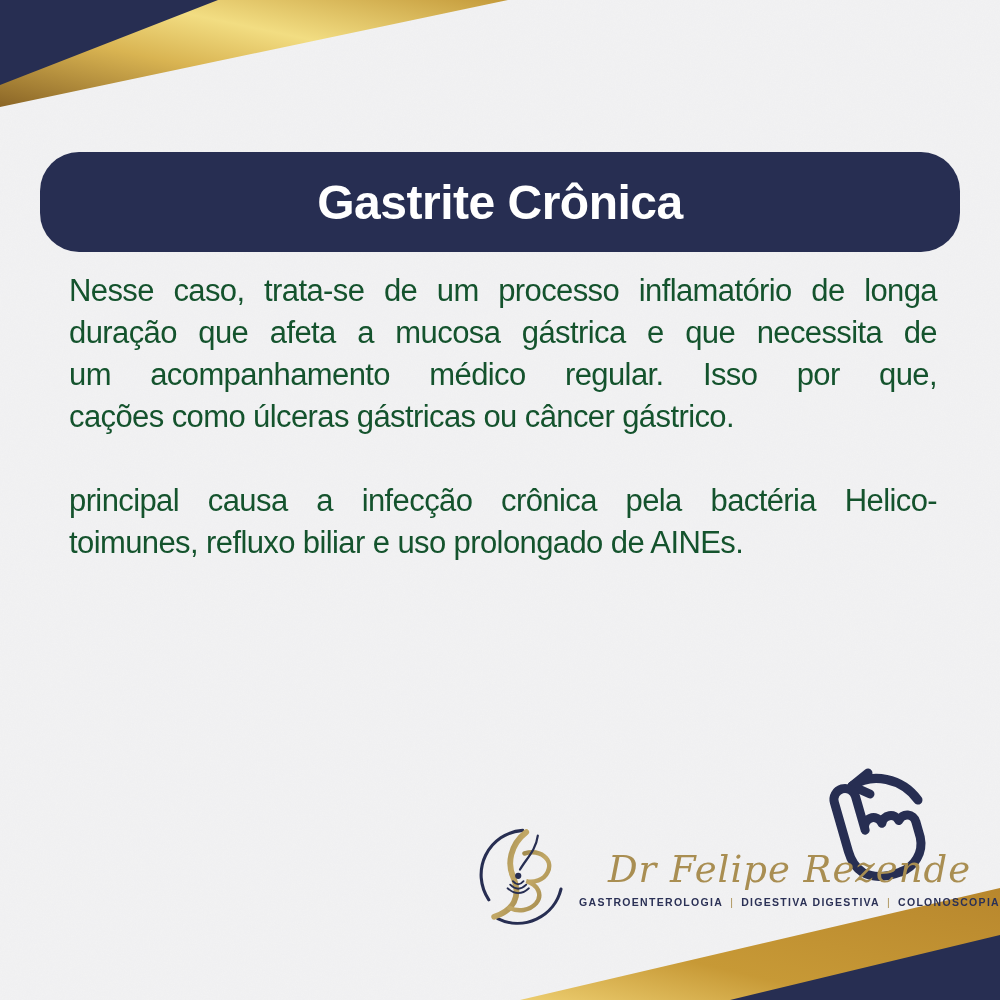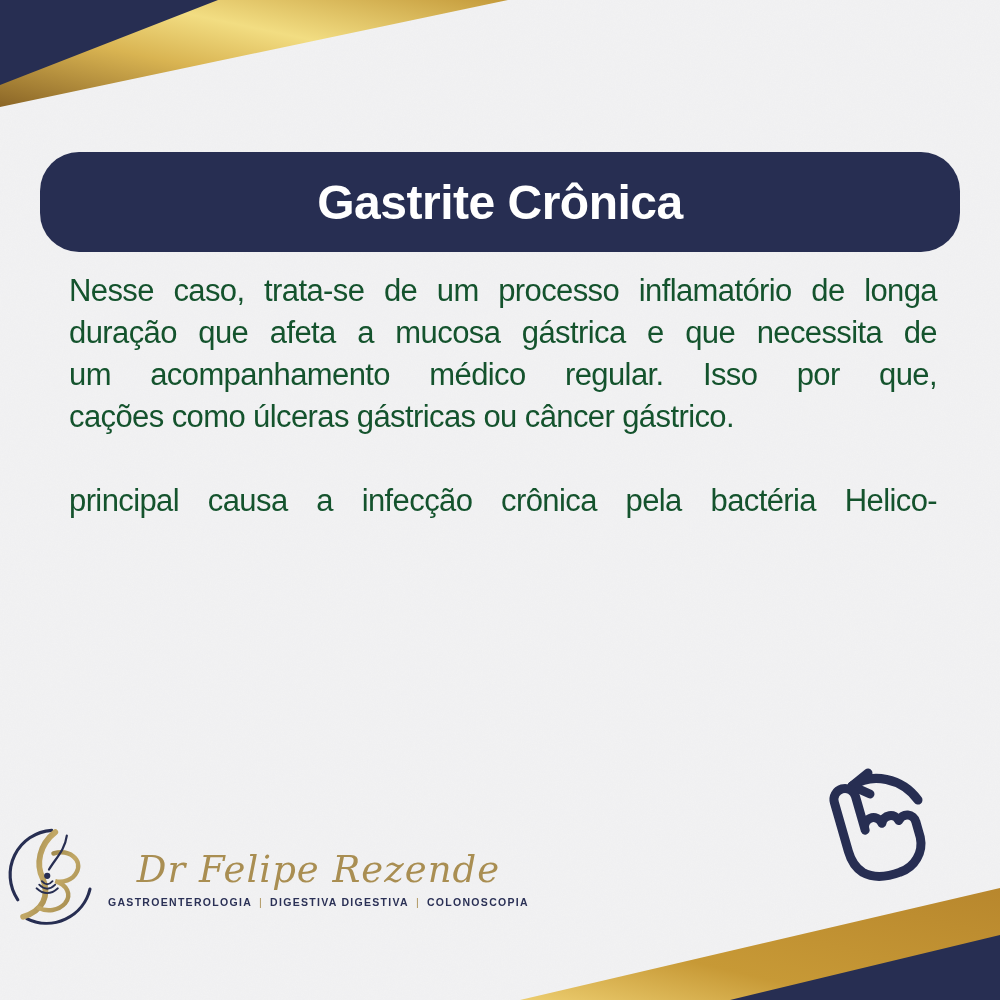--- a/index.html
+++ b/index.html
@@ -30,21 +30,21 @@
     color:#14532d;font-size:31px;line-height:42px;letter-spacing:-0.6px;
   }
   .paragraph{margin:0 0 42px 0;}
   .pline{text-align:justify;text-align-last:justify;white-space:nowrap;}
   .pline.last{text-align-last:left;}
 
   #swipe-icon{position:absolute;left:796px;top:748px;}
 
   #footer{
     position:absolute;left:0;top:826px;width:1000px;height:120px;
-    display:flex;align-items:flex-start;justify-content:flex-start;
+    display:flex;align-items:flex-start;justify-content:flex-end;
   }
   #footer-inner{display:flex;align-items:center;}
   #logo-text{margin-left:10px;display:flex;flex-direction:column;align-items:center;}
   #doctor-name{
     font-family:"DejaVu Serif","Liberation Serif",serif;
     font-style:italic;font-size:37px;color:#a98e52;
     letter-spacing:1px;line-height:44px;
   }
   #specialties{
     margin-top:4px;
@@ -97,20 +97,21 @@
 
   <div id="body-text">
     <div class="paragraph">
       <div class="pline">Nesse caso, trata-se de um processo inflamatório de longa</div>
       <div class="pline">duração que afeta a mucosa gástrica e que necessita de</div>
       <div class="pline">um acompanhamento médico regular. Isso por que,</div>
       <div class="pline last">cações como úlceras gástricas ou câncer gástrico.</div>
     </div>
     <div class="paragraph">
       <div class="pline">principal causa a infecção crônica pela bactéria Helico-</div>
+      <div class="pline last">toimunes, refluxo biliar e uso prolongado de AINEs.</div>
     </div>
   </div>
 
   <svg id="swipe-icon" width="148" height="142" viewBox="0 0 148 142" xmlns="http://www.w3.org/2000/svg" fill="none" stroke="#272e52" stroke-width="9" stroke-linecap="round" stroke-linejoin="round">
     <path d="M122 52 C 106 30 76 24 56 38"></path>
     <path d="M56 38 L 72 25 M 56 38 L 74 46"></path>
     <g transform="rotate(-16 70 85) translate(8 18)">
       <path d="M 40 80
                L 40 29
                A 11 11 0 0 1 62 29

